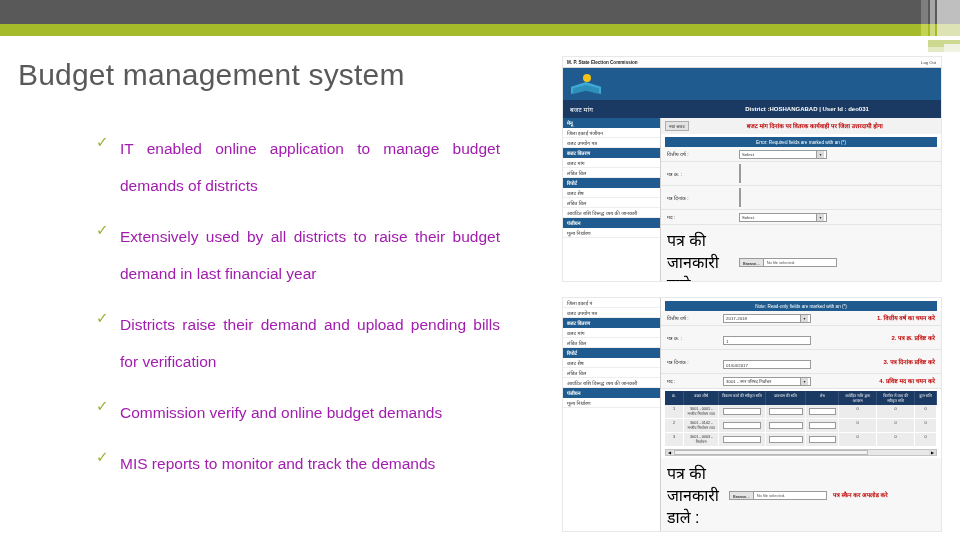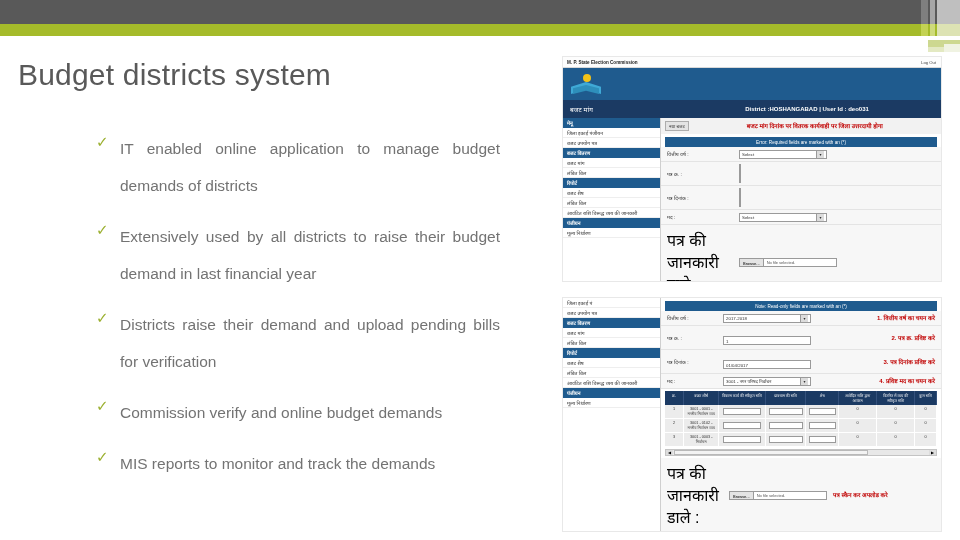--- a/index.html
+++ b/index.html
@@ -37,21 +37,21 @@
 
   
   .bullets { position: absolute; left: 96px; top: 130px; width: 404px; }
   .bullet { display: flex; align-items: flex-start; margin-bottom: 14px; }
   .check {
     flex: 0 0 auto; width: 18px; color: #9bb030;
     font-size: 15px; line-height: 24px; margin-right: 6px;
     font-family: "DejaVu Sans", sans-serif;
   }
   .btext {
-    flex: 1 1 auto; font-size: 15.5px; color: #737373;
+    flex: 1 1 auto; font-size: 15.5px; color: #a21caf;
     line-height: 37px; text-align: justify; text-justify: inter-word;
   }
 
   
   .shot {
     position: absolute; background: #ffffff;
     border: 1px solid #e8e8e8; overflow: hidden;
   }
   .shot1 { left: 562px; top: 56px;  width: 380px; height: 226px; }
   .shot2 { left: 562px; top: 297px; width: 380px; height: 235px; }
@@ -145,21 +145,21 @@
   <div class="vbar vbar2"></div>
   <div class="vbar vbar3"></div>
   <div class="vbar1b"></div>
   <div class="vbar2b"></div>
   <div class="vbar3b"></div>
   <div class="gbar-1"></div>
   <div class="gbar-2"></div>
   <div class="band-strip2"></div>
 </div>
 
-<div class="page-title">Budget districts system</div>
+<div class="page-title">Budget management system</div>
 
 <div class="bullets">
 
   <div class="bullet">
     <span class="check">✓</span>
     <span class="btext">IT enabled online application to manage budget demands of districts</span>
   </div>
 
   <div class="bullet">
     <span class="check">✓</span>

